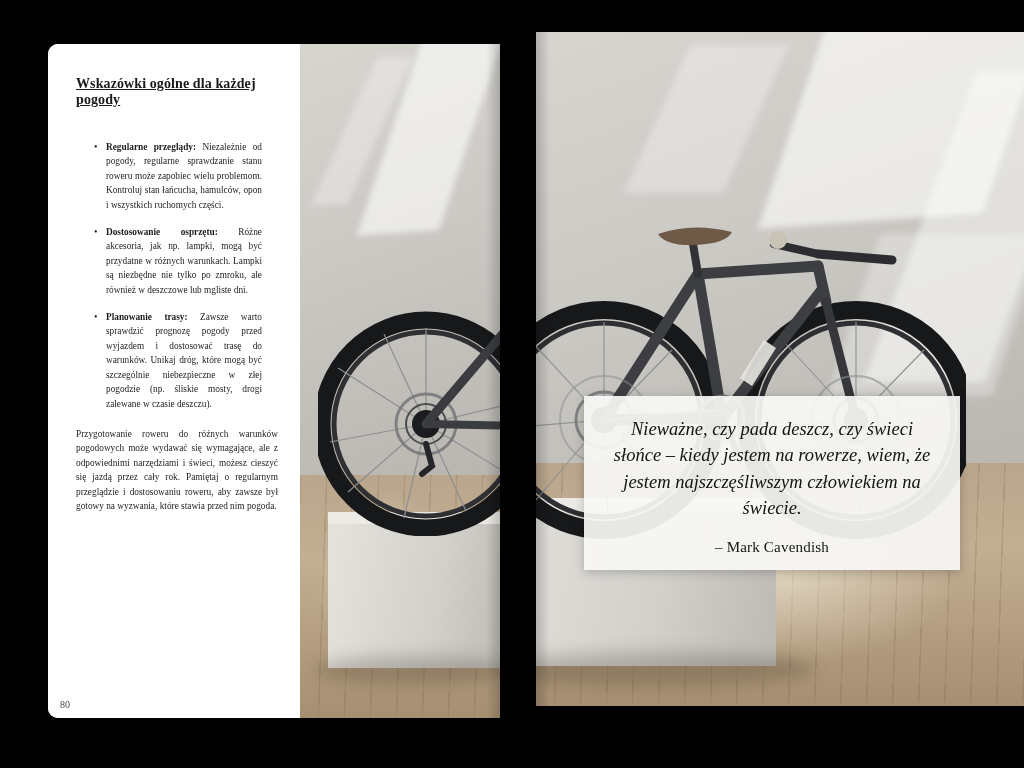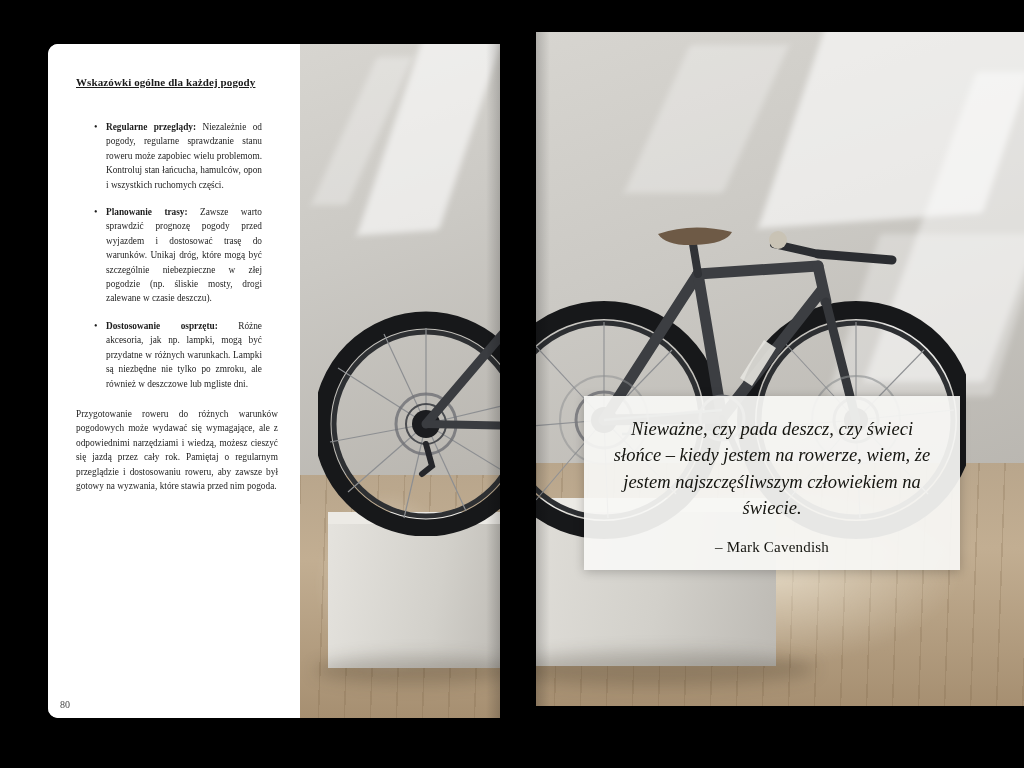--- a/index.html
+++ b/index.html
@@ -48,21 +48,21 @@
     position: absolute;
     left: 252px;
     top: 0;
     width: 200px;
     height: 674px;
     overflow: hidden;
   }
 
   .doc-heading {
     font-family: "Liberation Serif", serif;
-    font-size: 11px;
+    font-size: 14px;
     font-weight: bold;
     text-decoration: underline;
     color: #1a1a1a;
     margin: 0 0 32px 0;
     letter-spacing: 0.1px;
   }
 
   ul.bullets {
     list-style: none;
     margin: 16px;
@@ -263,28 +263,28 @@
   <div class="page-left">
 
     <div class="page-left-text">
       <div class="doc-heading">Wskazówki ogólne dla każdej pogody</div>
 
       <ul class="bullets">
         <li>
           <span class="b-term">Regularne przeglądy:</span><span> Niezależnie od pogody, regularne sprawdzanie stanu roweru może zapobiec wielu problemom. Kontroluj stan łańcucha, hamulców, opon i wszystkich ruchomych części.</span>
         </li>
         <li>
+          <span class="b-term">Dostosowanie osprzętu:</span><span> Różne akcesoria, jak np. lampki, mogą być przydatne w różnych warunkach. Lampki są niezbędne nie tylko po zmroku, ale również w deszczowe lub mgliste dni.</span>
+        </li>
+        <li>
           <span class="b-term">Planowanie trasy:</span><span> Zawsze warto sprawdzić prognozę pogody przed wyjazdem i dostosować trasę do warunków. Unikaj dróg, które mogą być szczególnie niebezpieczne w złej pogodzie (np. śliskie mosty, drogi zalewane w czasie deszczu).</span>
         </li>
-        <li>
-          <span class="b-term">Dostosowanie osprzętu:</span><span> Różne akcesoria, jak np. lampki, mogą być przydatne w różnych warunkach. Lampki są niezbędne nie tylko po zmroku, ale również w deszczowe lub mgliste dni.</span>
-        </li>
       </ul>
 
-      <p class="closing-para">Przygotowanie roweru do różnych warunków pogodowych może wydawać się wymagające, ale z odpowiednimi narzędziami i wiedzą, możesz cieszyć się jazdą przez cały rok. Pamiętaj o regularnym przeglądzie i dostosowaniu roweru, aby zawsze był gotowy na wyzwania, które stawia przed nim pogoda.</p>
+      <p class="closing-para">Przygotowanie roweru do różnych warunków pogodowych może wydawać się wymagające, ale z odpowiednimi narzędziami i świeci, możesz cieszyć się jazdą przez cały rok. Pamiętaj o regularnym przeglądzie i dostosowaniu roweru, aby zawsze był gotowy na wyzwania, które stawia przed nim pogoda.</p>
 
       <div class="page-number">80</div>
     </div>
 
     <div class="page-left-photo">
       <div class="photo">
         <div class="wall"></div>
         <div class="light-c"></div>
         <div class="light-a"></div>
         <div class="floor"></div>

